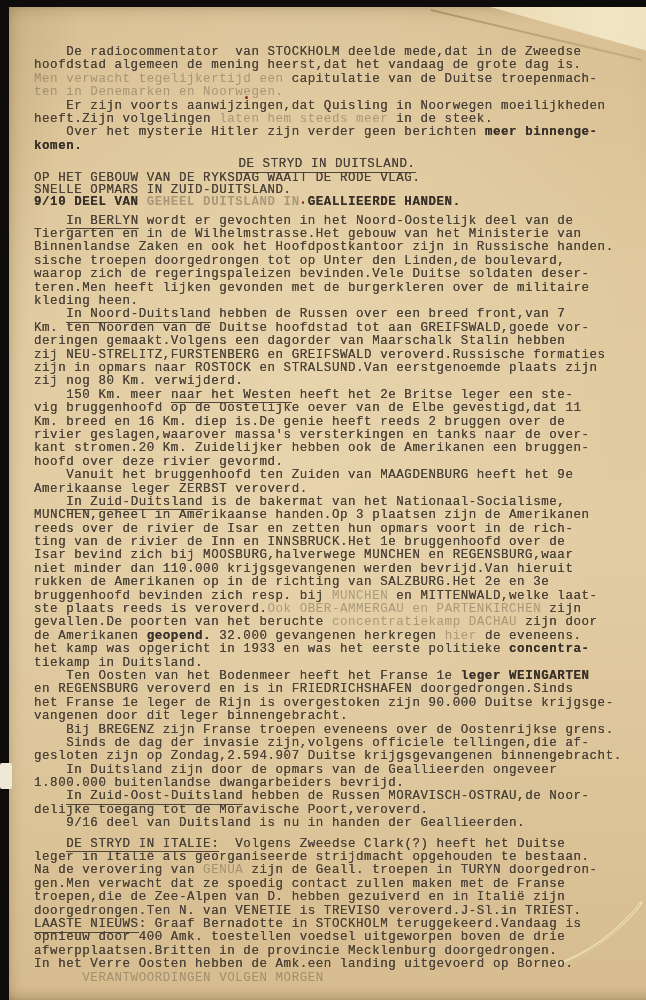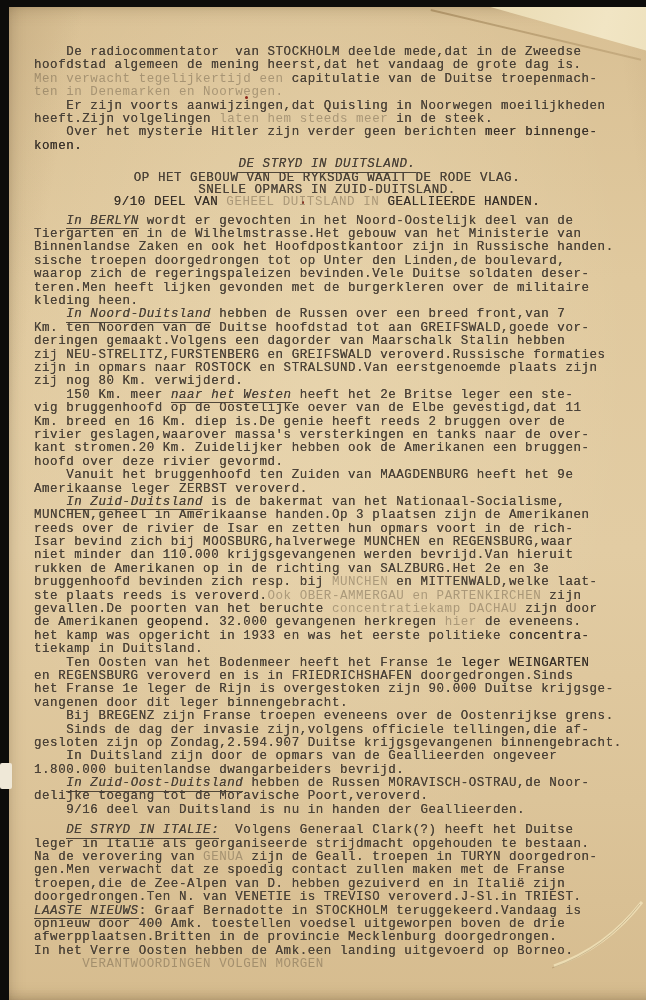--- a/index.html
+++ b/index.html
@@ -28,26 +28,26 @@
         transform:rotate(13.3deg);transform-origin:left top;}
   .crease{position:absolute;left:0;top:0;pointer-events:none;}
   .speck{position:absolute;border-radius:50%;background:#8c2317;}
   .speck.s1{left:245px;top:96px;width:3px;height:3px;}
   .speck.s2{left:302px;top:201px;width:2px;height:3px;}
   .col{position:absolute;left:34px;top:46px;width:586px;
        font-size:12.5px;letter-spacing:.55px;line-height:13.4px;
        color:#4a4239;text-shadow:0 0 .5px rgba(72,60,44,.85);}
   .line{white-space:pre;height:13.4px;}
   .blk.heading{margin-top:5px;text-align:center;}
-  .blk.subheading{text-align:center;}
+  .blk.subheading{text-align:left;}
   .blk.subheading .line{height:12.4px;line-height:12.4px;}
   .blk.para-lg{margin-top:6px;}
   .blk.para-md{margin-top:7px;}
-  .u{border-bottom:1.3px solid rgba(62,54,44,.9);padding-bottom:.5px;font-style:italic;}
-  .b{font-weight:normal;color:#37302a;}
+  .u{border-bottom:1.3px solid rgba(62,54,44,.9);padding-bottom:.5px;}
+  .b{font-weight:bold;color:#37302a;}
   .f{color:rgba(99,86,66,.45);text-shadow:none;}
 </style>
 </head>
 <body>
 
 <div class="page">
   <div class="fold"></div>
   <div class="fold-edge"></div>
   <div class="bar-top"></div>
   <div class="bar-left"></div>
@@ -107,20 +107,21 @@
         <div class="line"><span>hoofd over deze rivier gevormd.</span></div>
       </div>
       <div class="blk para">
         <div class="line"><span>    Vanuit het bruggenhoofd ten Zuiden van MAAGDENBURG heeft het 9e</span></div>
         <div class="line"><span>Amerikaanse leger ZERBST veroverd.</span></div>
       </div>
       <div class="blk para">
         <div class="line"><span>    </span><span class="u">In Zuid-Duitsland</span><span> is de bakermat van het Nationaal-Socialisme,</span></div>
         <div class="line"><span>MUNCHEN,geheel in Amerikaanse handen.Op 3 plaatsen zijn de Amerikanen</span></div>
         <div class="line"><span>reeds over de rivier de Isar en zetten hun opmars voort in de rich-</span></div>
+        <div class="line"><span>ting van de rivier de Inn en INNSBRUCK.Het 1e bruggenhoofd over de</span></div>
         <div class="line"><span>Isar bevind zich bij MOOSBURG,halverwege MUNCHEN en REGENSBURG,waar</span></div>
         <div class="line"><span>niet minder dan 110.000 krijgsgevangenen werden bevrijd.Van hieruit</span></div>
         <div class="line"><span>rukken de Amerikanen op in de richting van SALZBURG.Het 2e en 3e</span></div>
         <div class="line"><span>bruggenhoofd bevinden zich resp. bij </span><span class="f">MUNCHEN</span><span> en MITTENWALD,welke laat-</span></div>
         <div class="line"><span>ste plaats reeds is veroverd.</span><span class="f">Ook OBER-AMMERGAU en PARTENKIRCHEN</span><span> zijn</span></div>
         <div class="line"><span>gevallen.De poorten van het beruchte </span><span class="f">concentratiekamp DACHAU</span><span> zijn door</span></div>
         <div class="line"><span>de Amerikanen </span><span class="b">geopend.</span><span> 32.000 gevangenen herkregen </span><span class="f">hier</span><span> de eveneens.</span></div>
         <div class="line"><span>het kamp was opgericht in 1933 en was het eerste politieke </span><span class="b">concentra-</span></div>
         <div class="line"><span>tiekamp in Duitsland.</span></div>
       </div>
@@ -142,21 +143,21 @@
         <div class="line"><span>1.800.000 buitenlandse dwangarbeiders bevrijd.</span></div>
       </div>
       <div class="blk para">
         <div class="line"><span>    </span><span class="u">In Zuid-Oost-Duitsland</span><span> hebben de Russen MORAVISCH-OSTRAU,de Noor-</span></div>
         <div class="line"><span>delijke toegang tot de Moravische Poort,veroverd.</span></div>
       </div>
       <div class="blk para">
         <div class="line"><span>    9/16 deel van Duitsland is nu in handen der Geallieerden.</span></div>
       </div>
       <div class="blk para-md">
-        <div class="line"><span>    </span><span class="u">DE STRYD IN ITALIE:</span><span>  Volgens Generaal Clark(?) heeft het Duitse</span></div>
+        <div class="line"><span>    </span><span class="u">DE STRYD IN ITALIE:</span><span>  Volgens Zweedse Clark(?) heeft het Duitse</span></div>
         <div class="line"><span>leger in Italië als georganiseerde strijdmacht opgehouden te bestaan.</span></div>
         <div class="line"><span>Na de verovering van </span><span class="f">GENUA</span><span> zijn de Geall. troepen in TURYN doorgedron-</span></div>
         <div class="line"><span>gen.Men verwacht dat ze spoedig contact zullen maken met de Franse</span></div>
         <div class="line"><span>troepen,die de Zee-Alpen van D. hebben gezuiverd en in Italië zijn</span></div>
         <div class="line"><span>doorgedrongen.Ten N. van VENETIE is TREVISO veroverd.J-Sl.in TRIEST.</span></div>
         <div class="line"><span class="u">LAASTE NIEUWS</span><span>: Graaf Bernadotte in STOCKHOLM teruggekeerd.Vandaag is</span></div>
         <div class="line"><span>opnieuw door 400 Amk. toestellen voedsel uitgeworpen boven de drie</span></div>
         <div class="line"><span>afwerpplaatsen.Britten in de provincie Mecklenburg doorgedrongen.</span></div>
         <div class="line"><span>In het Verre Oosten hebben de Amk.een landing uitgevoerd op Borneo.</span></div>
         <div class="line"><span class="f">      VERANTWOORDINGEN VOLGEN MORGEN</span></div>

